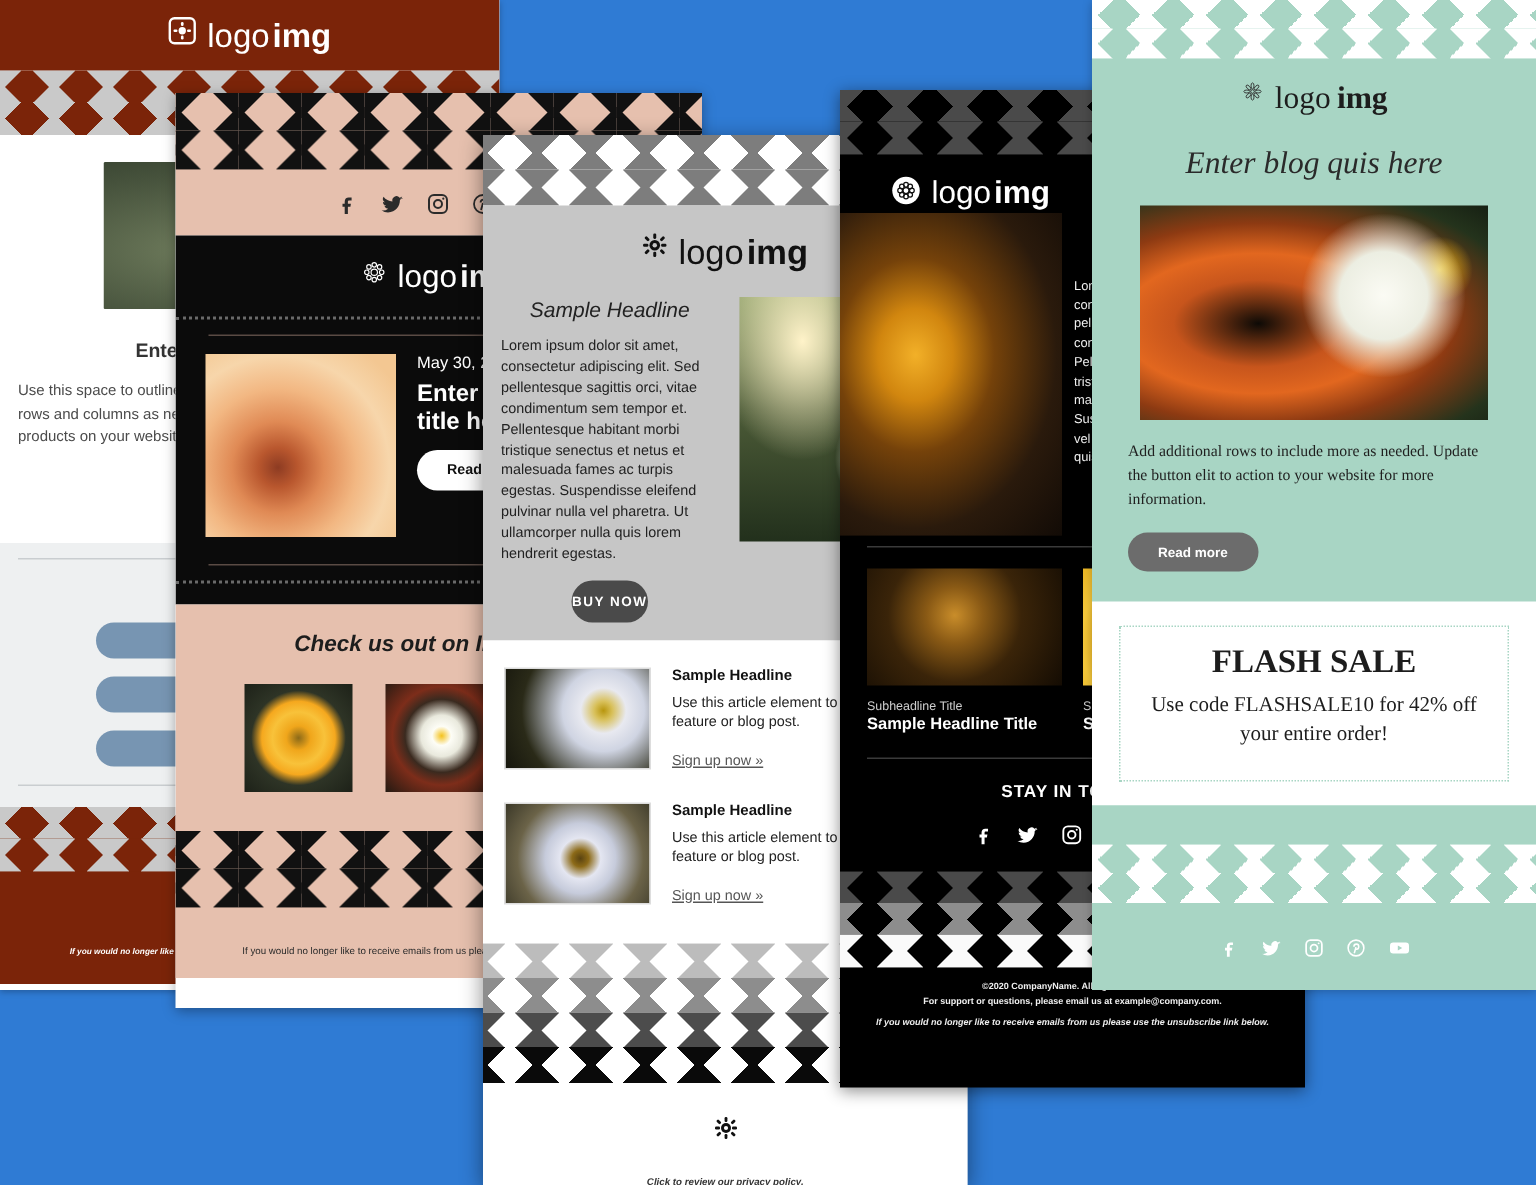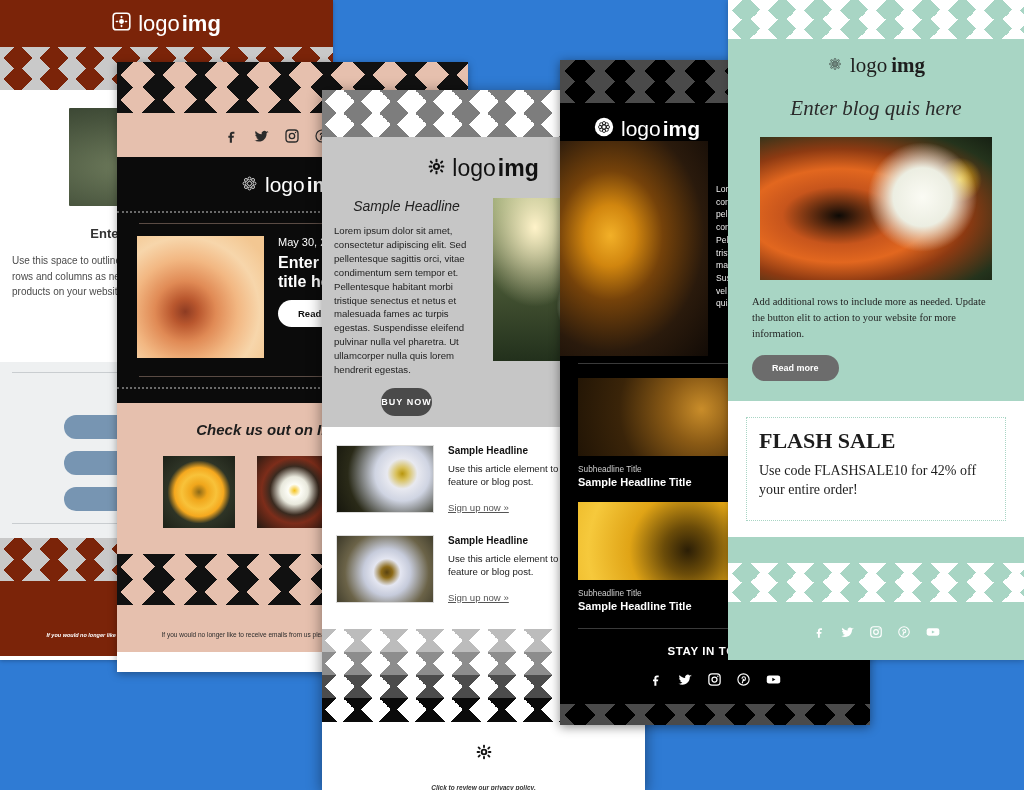--- a/index.html
+++ b/index.html
@@ -88,21 +88,21 @@
       radial-gradient(circle at 40% 62%, #2b1e06 0%, #6b4c09 14%, #e0a416 34%, #f6c93c 58%, #e9b21e 82%, #c78f12 100%);
   }
   .ph-butterfly {
     background:
       radial-gradient(circle at 70% 42%, #fbfbf4 0%, #eceee2 16%, rgba(236,238,226,0) 30%),
       radial-gradient(circle at 86% 30%, #f2c41b 0%, rgba(242,196,27,0) 10%),
       radial-gradient(ellipse at 34% 55%, #0d0a06 0%, #c7551c 26%, #e2671f 42%, #8d3a12 60%, #24331c 84%, #162013 100%);
   }
 
   
-  .logo-row { display: flex; align-items: center; justify-content: center; gap: 7px; }
+  .logo-row { display: flex; justify-content: center; gap: 7px; }
   .pill { display:inline-block; border-radius: 999px; text-align:center; }
   .soc { display:flex; gap:14px; align-items:center; justify-content:center; }
   .soc svg { display:block; }
 
   
   #card1 { left:0; top:0; width:333px; height:660px; box-shadow: 0 1px 4px rgba(0,0,0,.25); }
   #card1 .hdr { background:#7b2409; height:47px; display:flex; align-items:center; justify-content:center; }
   #card1 .body { background:#fff; }
   #card1 .btn { background:#6e93b4; color:#fff; font-size:9px; font-weight:bold; padding:7px 26px; }
   .c1-cat { background:#7795b2; color:#fff; font-size:8.5px; font-weight:bold; padding:7px 0; width:205px; margin:0 auto 12px; border-radius:999px; text-align:center; letter-spacing:.2px;}
@@ -382,21 +382,21 @@
         <div style="font-size:13.5px;font-style:italic;color:#fff;text-align:center;margin-bottom:9px;">Sample Headline</div>
         <div style="font-size:8.6px;line-height:1.48;color:#f0f0f0;">Lorem ipsum dolor sit amet, consectetur adipiscing elit. Sed pellentesque sagittis orci, vitae condimentum sem tempor et. Pellentesque habitant morbi tristique senectus et netus et malesuada fames ac turpis egestas. Suspendisse eleifend pulvinar nulla vel pharetra. Ut ullamcorper nulla quis lorem hendrerit egestas.</div>
         <div style="text-align:center;margin-top:13px;">
           <span class="buynow">BUY NOW</span>
         </div>
       </div>
     </div>
 
     <div style="height:1px;background:#3a3a3a;margin:0 18px 14px;"></div>
 
-    <div style="display:flex;gap:14px;padding:0 18px 16px;flex-direction:column;">
+    <div style="display:flex;gap:14px;padding:0 18px 16px;">
       <div style="flex:1;min-width:0;">
         <div class="photo ph-honeycomb" style="width:100%;height:78px;"></div>
         <div style="font-size:8.3px;color:#cfcfcf;margin:8px 0 2px;">Subheadline Title</div>
         <div style="font-size:11px;font-weight:bold;color:#fff;">Sample Headline Title</div>
       </div>
       <div style="flex:1;min-width:0;">
         <div class="photo ph-bee" style="width:100%;height:78px;"></div>
         <div style="font-size:8.3px;color:#cfcfcf;margin:8px 0 2px;">Subheadline Title</div>
         <div style="font-size:11px;font-weight:bold;color:#fff;">Sample Headline Title</div>
       </div>
@@ -475,21 +475,21 @@
     <div class="serif" style="text-align:center;font-size:21px;font-style:italic;color:#2a2a2a;padding:0 14px 16px;">Enter blog quis here</div>
 
     <div class="photo ph-butterfly" style="width:232px;height:143px;margin:0 auto;"></div>
 
     <div class="serif" style="font-size:10.5px;line-height:1.5;color:#1f1f1f;padding:14px 24px 0;">Add additional rows to include more as needed. Update the button elit to action to your website for more information.</div>
     <div style="padding:14px 0 20px 24px;">
       <span class="readmore">Read more</span>
     </div>
 
     <div style="background:#fff;padding:16px 18px;">
-      <div style="border:1.5px dotted #a8d5c4;padding:10px 12px;">
+      <div style="border:1.5px dotted #a8d5c4;padding:10px 12px;text-align:center;">
         <div class="serif" style="font-size:22px;font-weight:bold;color:#1d1d1d;margin-bottom:8px;">FLASH SALE</div>
         <div class="serif" style="font-size:14px;color:#1d1d1d;line-height:1.35;margin-bottom:10px;">Use code FLASHSALE10 for 42% off your entire order!</div>
       </div>
     </div>
 
     <div style="background:#a8d5c4;padding-top:26px;">
       <div class="zig zz" style="--c:#fff;--bg:#a8d5c4;--w:36px;--h:20px;height:20px;"></div>
       <div class="zig zz" style="--c:#fff;--bg:#a8d5c4;--w:36px;--h:20px;height:20px;margin-top:-1px;"></div>
       <div class="soc" style="padding:22px 0 12px;">
         <span>

